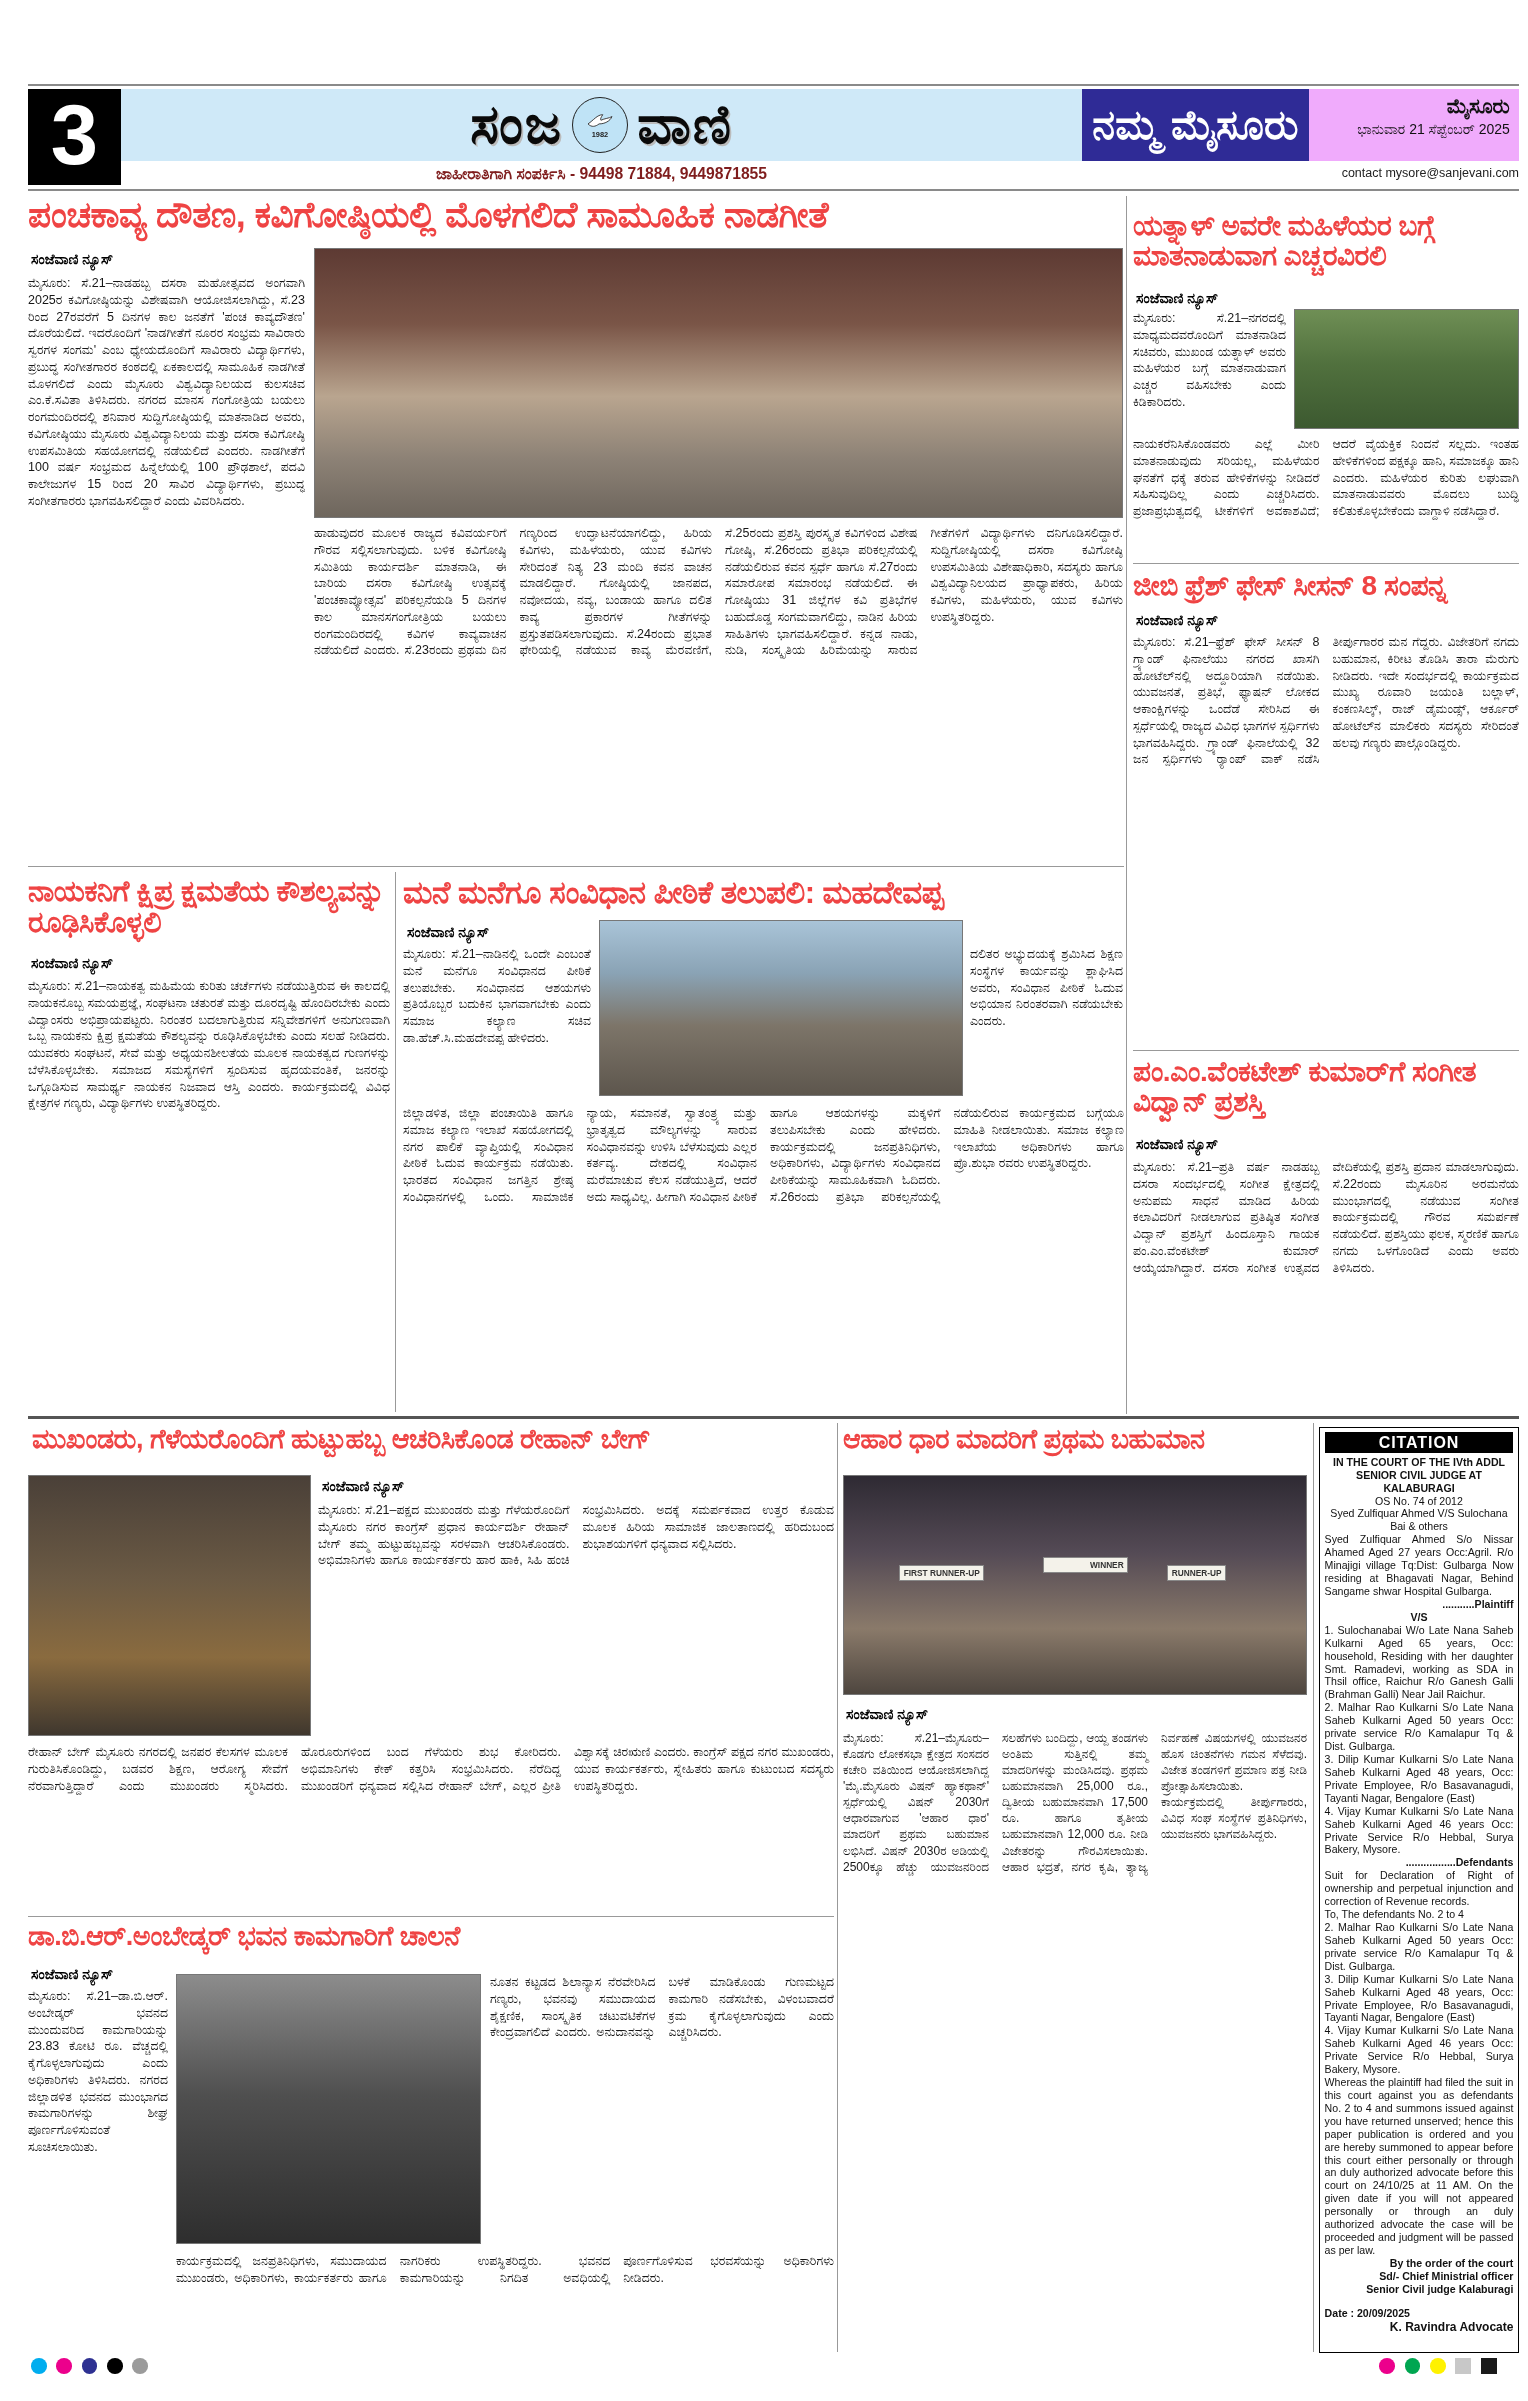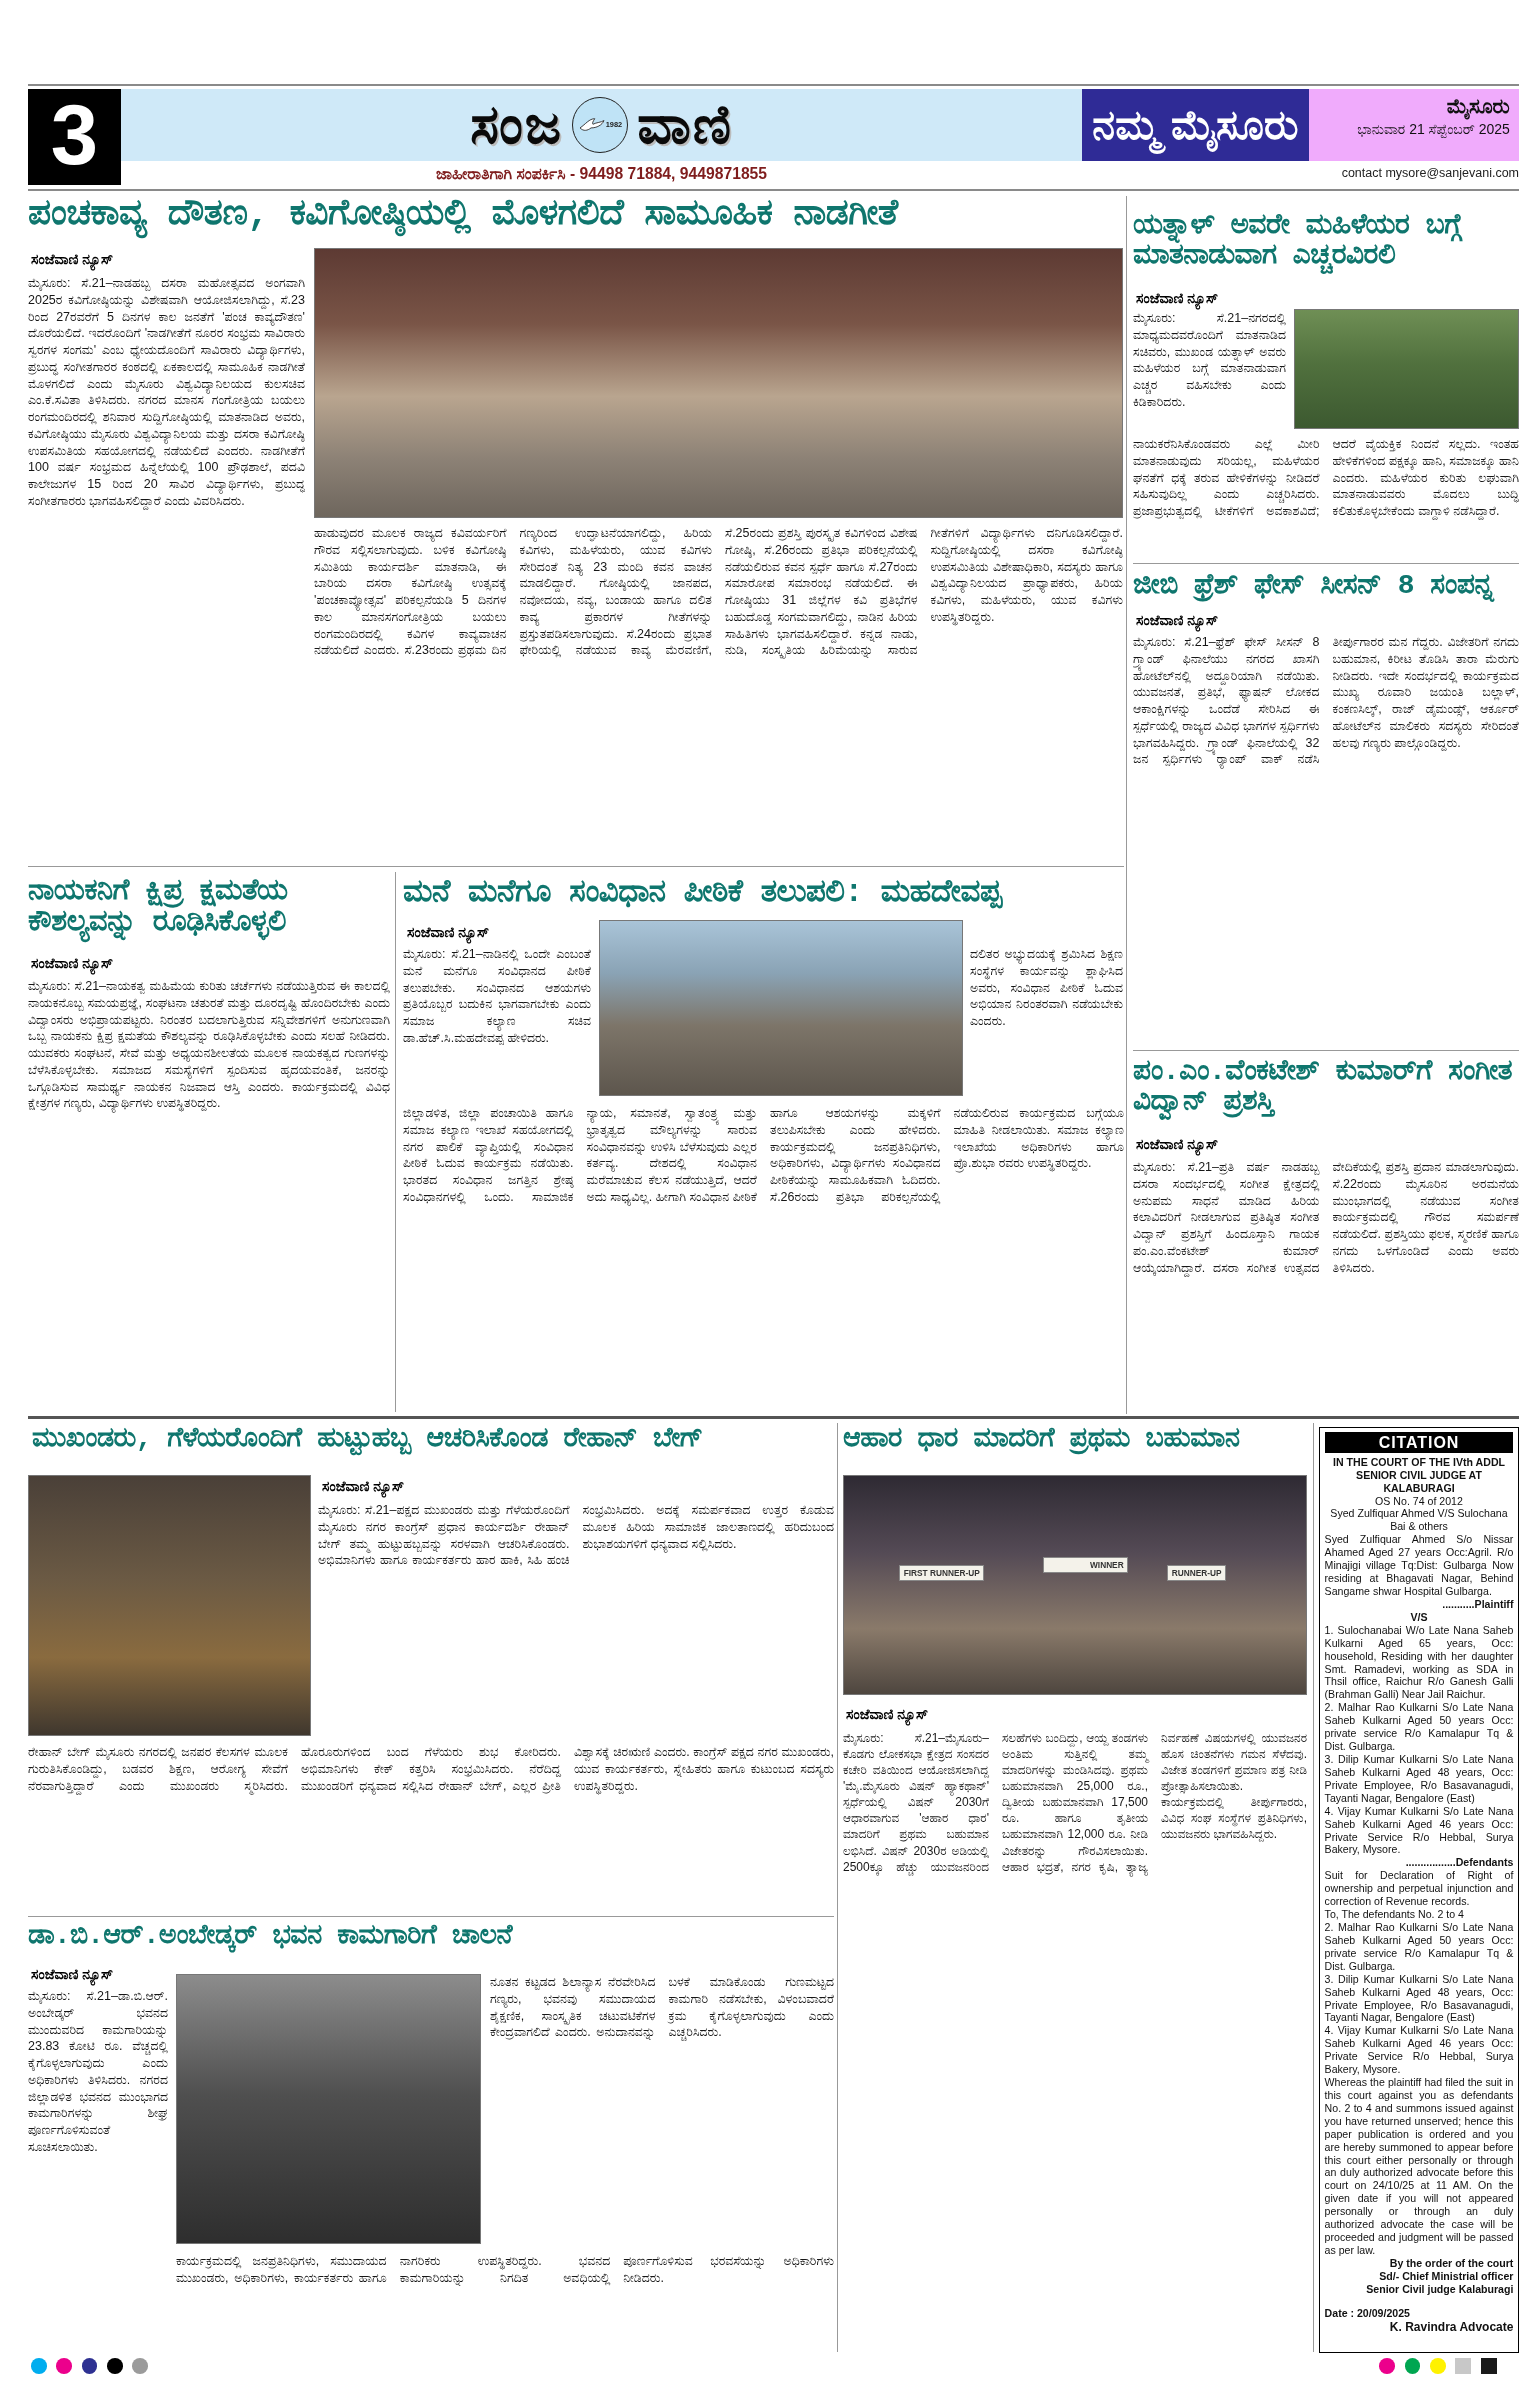--- a/index.html
+++ b/index.html
@@ -7,34 +7,34 @@
         font-family:"Liberation Sans",sans-serif;color:#111;overflow:hidden;}
   .rule{position:absolute;background:#999;}
   
   .pageno{position:absolute;left:28px;top:89px;width:93px;height:96px;background:#000;
           color:#fff;font-size:85px;font-weight:900;text-align:center;line-height:92px;}
   .masthead{position:absolute;left:121px;top:89px;width:961px;height:72px;background:#cfe9f8;
             display:flex;align-items:center;justify-content:center;gap:9.2px;}
   .logo-part{font-size:54px;font-weight:900;color:#0a0a0a;letter-spacing:1.8px;
              text-shadow:1.8px 1.8px 0 #bbb;}
   .emblem{width:54px;height:54px;border-radius:50%;background:#bfe3f6;border:1.8px solid #222;
-          display:flex;align-items:center;justify-content:center;}
+          display:flex;flex-direction:column;align-items:center;justify-content:center;}
   .emblem svg{display:block;}
   .emblem .yr{font-size:7.4px;font-weight:700;color:#222;line-height:7.4px;}
   .ad-line{position:absolute;left:121px;top:165px;width:961px;text-align:center;
            font-size:15.7px;color:#7f1d1d;font-weight:600;}
   .section-box{position:absolute;left:1082px;top:89px;width:227px;height:72px;background:#2f2b96;
                color:#fff;font-size:41px;font-weight:900;display:flex;align-items:center;justify-content:center;}
   .date-box{position:absolute;left:1309px;top:89px;width:210px;height:72px;background:#f0abfc;
             text-align:right;padding:5.5px 9.2px 0 0;box-sizing:border-box;}
   .date-box .city{font-size:20.3px;font-weight:800;}
   .date-box .date{font-size:14px;margin-top:3.7px;}
   .contact-line{position:absolute;left:1242px;top:166px;width:277px;text-align:right;font-size:12.5px;color:#222;}
   
-  .headline{position:absolute;font-weight:900;color:#0f766e;line-height:1.08;letter-spacing:-0.5px;font-family:Liberation Mono, monospace;}
+  .headline{position:absolute;font-weight:900;color:#ef4444;line-height:1.08;letter-spacing:-0.5px;}
   .byline{position:absolute;font-size:14px;font-weight:800;color:#000;}
   .body-txt{position:absolute;font-size:12.5px;line-height:1.34;text-align:justify;
             overflow:hidden;color:#161616;}
   .cols2{column-count:2;column-gap:13px;}
   .cols3{column-count:3;column-gap:13px;}
   .cols4{column-count:4;column-gap:13px;}
   
   .photo{position:absolute;overflow:hidden;border:0.9px solid #777;box-sizing:border-box;}
   .ph-main{background:linear-gradient(180deg,#5d3a33 0%,#7a5547 28%,#b9a58f 55%,#8d8276 78%,#6e665d 100%);}
   .ph-yatnal{background:linear-gradient(180deg,#6f8f55 0%,#51713e 45%,#3c5930 100%);}

